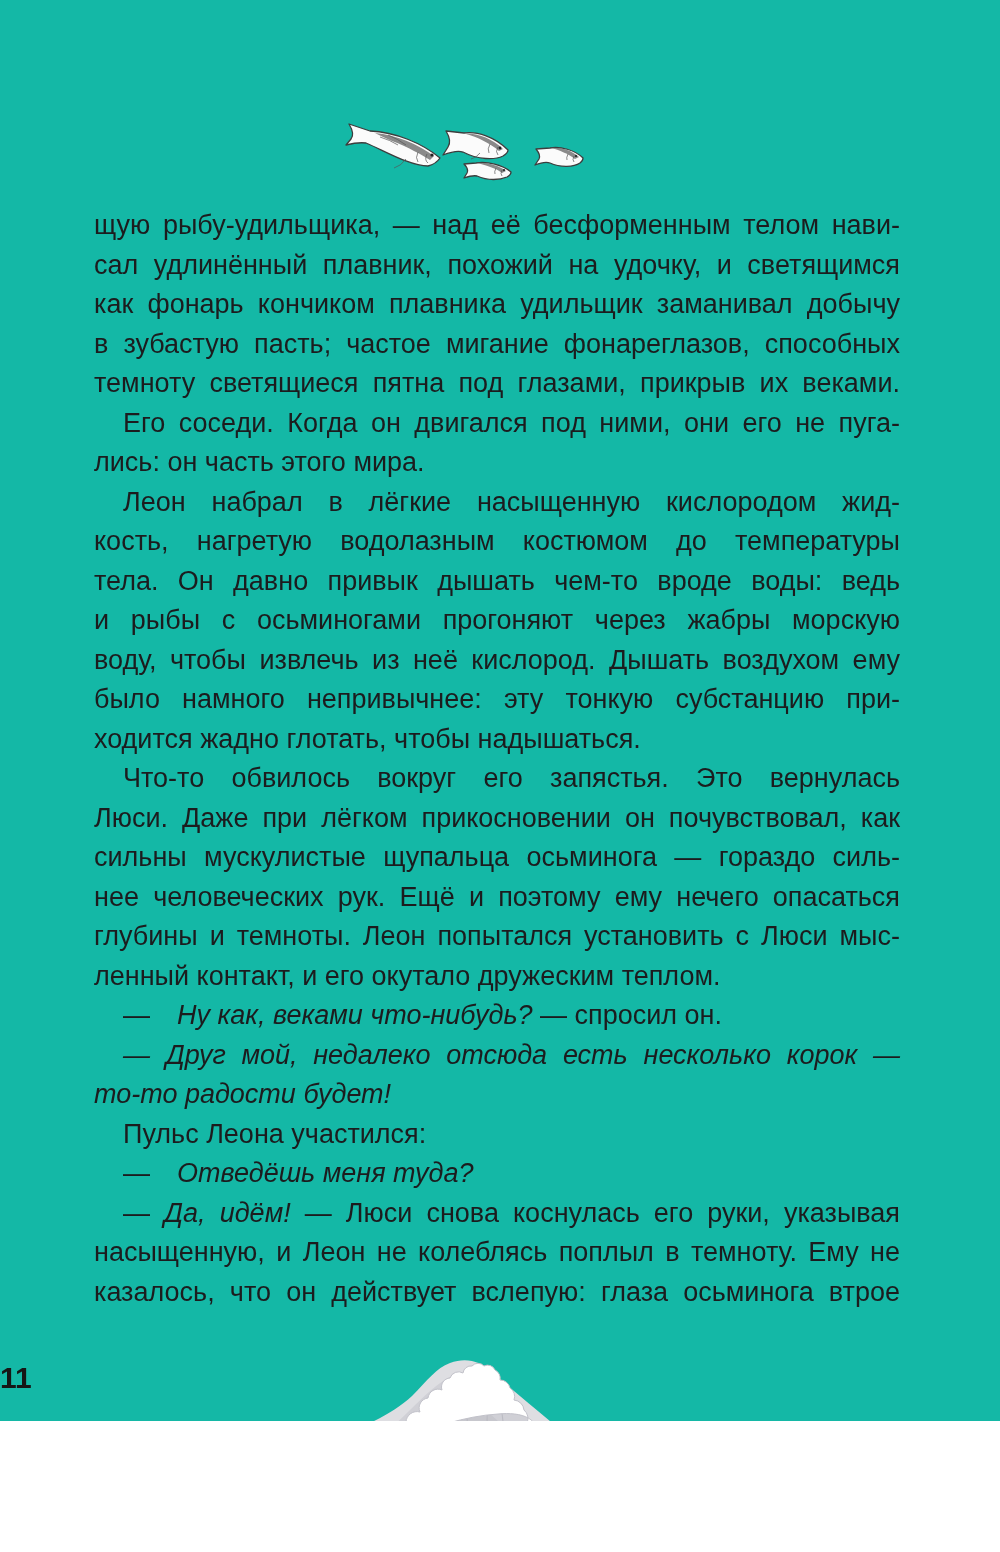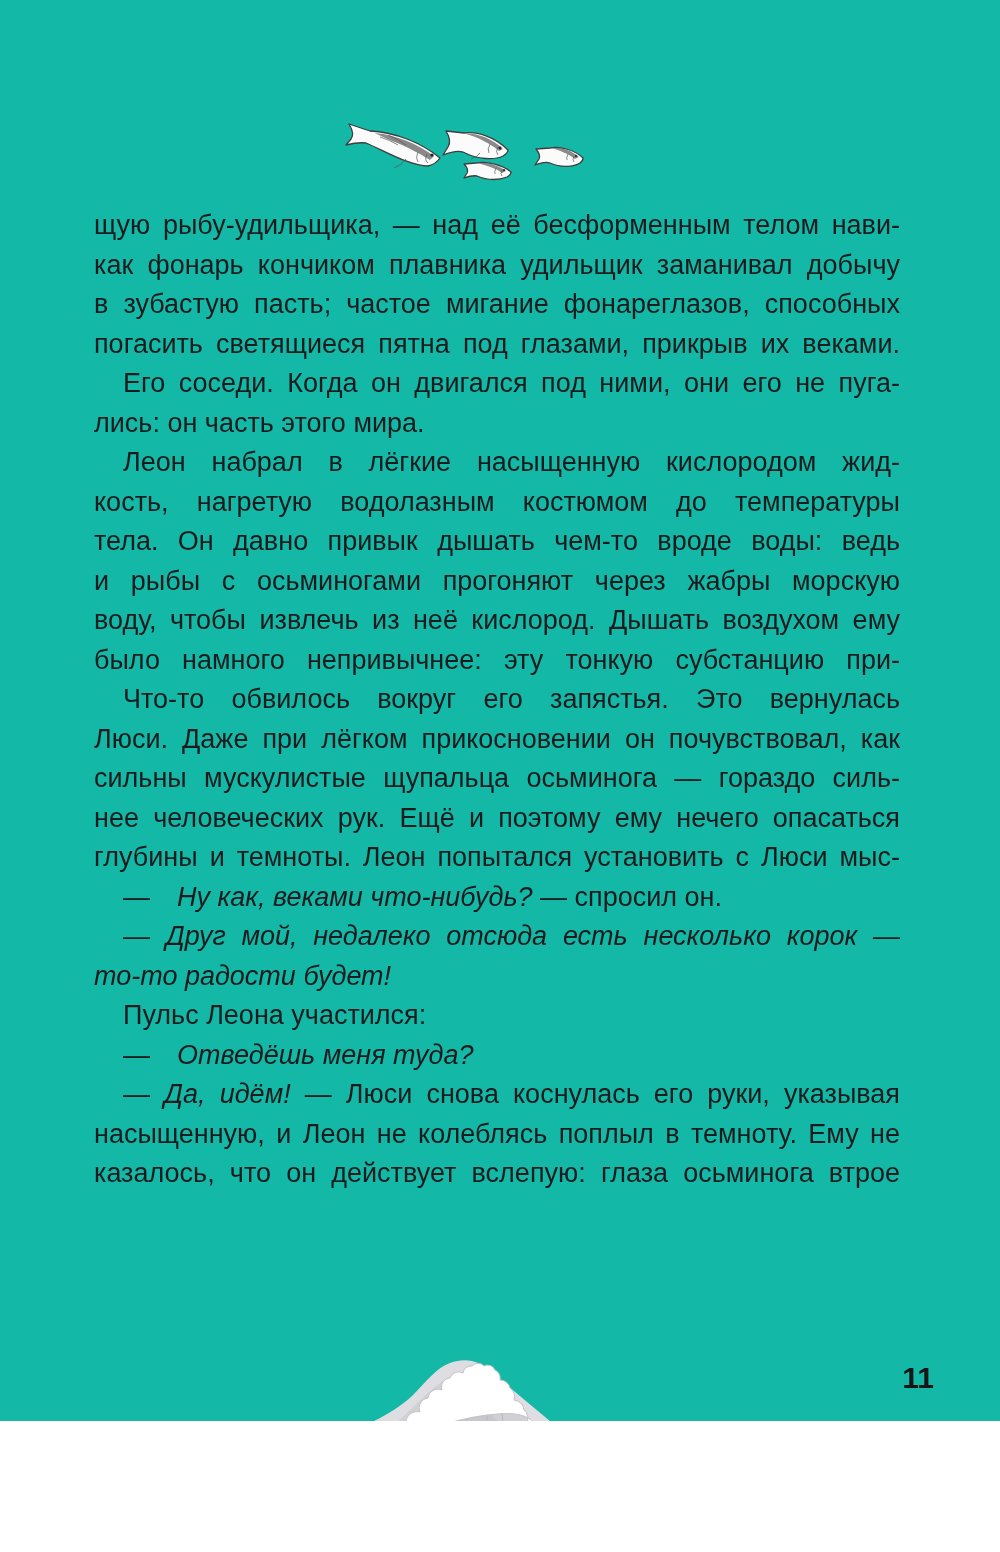--- a/index.html
+++ b/index.html
@@ -25,21 +25,21 @@
   .line{
     text-align:justify;
     white-space:normal;
   }
   .line.j{ text-align-last:justify; }
   .line.ind{ text-indent:29px; }
   .line i{ font-style:italic; }
   
   .folio{
     position:absolute;top:1362px;left:0;width:934px;
-    text-align:right;
+    text-align:left;
     font-size:30px;font-weight:700;line-height:32px;
     color:#161616;
     z-index:3;
   }
   
   .wave-wrap{
     position:absolute;left:0;top:1340px;width:1000px;height:212px;
     overflow:hidden;z-index:1;
   }
   svg{display:block;}
@@ -74,42 +74,45 @@
         <circle cx="170" cy="43" r="1.4"></circle>
         <circle cx="174" cy="65" r="1.1"></circle>
         <circle cx="246" cy="51" r="1.1"></circle>
       </g>
     </svg>
   </div>
 
   <div class="text-block">
       <div class="para">
         <div class="line j"><span>щую рыбу-удильщика, — над её бесформенным телом нави-</span></div>
+        <div class="line j"><span>сал удлинённый плавник, похожий на удочку, и светящимся</span></div>
         <div class="line j"><span>как фонарь кончиком плавника удильщик заманивал добычу</span></div>
         <div class="line j"><span>в зубастую пасть; частое мигание фонареглазов, способных</span></div>
-        <div class="line j"><span>погасить светящиеся пятна под глазами, прикрыв их веками.</span></div>
+        <div class="line j"><span>темноту светящиеся пятна под глазами, прикрыв их веками.</span></div>
       </div>
       <div class="para">
         <div class="line j ind"><span>Его соседи. Когда он двигался под ними, они его не пуга-</span></div>
         <div class="line"><span>лись: он часть этого мира.</span></div>
       </div>
       <div class="para">
         <div class="line j ind"><span>Леон набрал в лёгкие насыщенную кислородом жид-</span></div>
         <div class="line j"><span>кость, нагретую водолазным костюмом до температуры</span></div>
         <div class="line j"><span>тела. Он давно привык дышать чем-то вроде воды: ведь</span></div>
         <div class="line j"><span>и рыбы с осьминогами прогоняют через жабры морскую</span></div>
         <div class="line j"><span>воду, чтобы извлечь из неё кислород. Дышать воздухом ему</span></div>
         <div class="line j"><span>было намного непривычнее: эту тонкую субстанцию при-</span></div>
+        <div class="line"><span>ходится жадно глотать, чтобы надышаться.</span></div>
       </div>
       <div class="para">
         <div class="line j ind"><span>Что-то обвилось вокруг его запястья. Это вернулась</span></div>
         <div class="line j"><span>Люси. Даже при лёгком прикосновении он почувствовал, как</span></div>
         <div class="line j"><span>сильны мускулистые щупальца осьминога — гораздо силь-</span></div>
         <div class="line j"><span>нее человеческих рук. Ещё и поэтому ему нечего опасаться</span></div>
         <div class="line j"><span>глубины и темноты. Леон попытался установить с Люси мыс-</span></div>
+        <div class="line"><span>ленный контакт, и его окутало дружеским теплом.</span></div>
       </div>
       <div class="para">
         <div class="line ind"><span>— </span><i>Ну как, веками что-нибудь?</i><span> — спросил он.</span></div>
       </div>
       <div class="para">
         <div class="line j ind"><i>— Друг мой, недалеко отсюда есть несколько корок —</i></div>
         <div class="line"><i>то-то радости будет!</i></div>
       </div>
       <div class="para">
         <div class="line ind"><span>Пульс Леона участился:</span></div>

